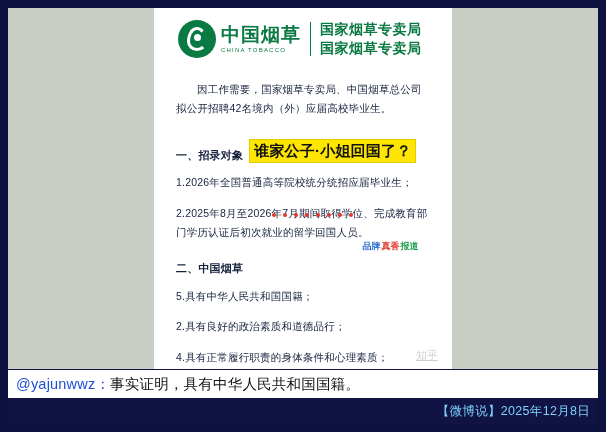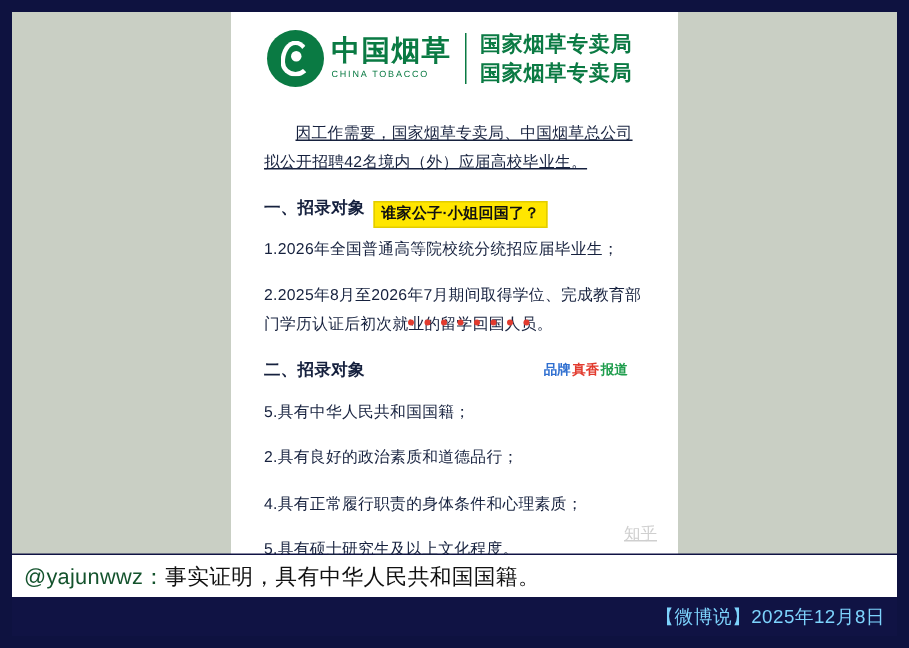--- a/index.html
+++ b/index.html
@@ -117,41 +117,41 @@
   
   .doc-body {
     position: absolute;
     left: 22px; top: 72px;
     width: 256px;
     color: #16213e;
     font-size: 10.5px;
     line-height: 1.85;
     letter-spacing: 0.2px;
   }
-  .para { margin: 0 0 10px 0; text-decoration: underline; }
+  .para { margin: 0 0 10px 0; }
   .para.indent { text-indent: 2em; }
   .heading {
-    margin: 0 0 8px 0;
+    margin: 16px 0 8px 0;
     font-weight: bold;
     font-size: 11px;
     position: relative;
   }
   .item { margin: 0 0 11px 0; }
 
   .heading-row {
     display: flex;
     align-items: center;
   }
 
   
   .yellow-note {
     display: inline-block;
     background: #ffe600;
     color: #111111;
-    font-size: 10px;
+    font-size: 15px;
     font-weight: bold;
     padding: 1px 4px;
     margin-left: 6px;
     border: 1px solid #e2cc00;
     line-height: 1.35;
     white-space: nowrap;
   }
 
   
   .dots {
@@ -205,21 +205,21 @@
     display: flex;
     align-items: center;
   }
   .caption-text {
     font-size: 14.5px;
     color: #111111;
     padding-left: 8px;
     letter-spacing: 0.2px;
     white-space: nowrap;
   }
-  .caption-handle { color: #14532d; }
+  .caption-handle { color: #1d4ed8; }
 
   
   .footer {
     position: absolute;
     left: 8px;
     bottom: 8px;
     width: 590px;
     height: 26px;
     display: flex;
     align-items: center;
@@ -265,21 +265,21 @@
       <p class="para indent">因工作需要，国家烟草专卖局、中国烟草总公司拟公开招聘42名境内（外）应届高校毕业生。</p>
 
       <div class="heading-row">
         <div class="heading">一、招录对象</div>
         <div class="yellow-note">谁家公子·小姐回国了？</div>
       </div>
 
       <p class="item">1.2026年全国普通高等院校统分统招应届毕业生；</p>
       <p class="item">2.2025年8月至2026年7月期间取得学位、完成教育部门学历认证后初次就业的留学回国人员。</p>
 
-      <div class="heading">二、招录对象</div>
+      <div class="heading">二、中国烟草</div>
 
       <p class="item">5.具有中华人民共和国国籍；</p>
       <p class="item">2.具有良好的政治素质和道德品行；</p>
       <p class="item">4.具有正常履行职责的身体条件和心理素质；</p>
       <p class="item">5.具有硕士研究生及以上文化程度。</p>
     </div>
 
     <div class="dots">
       <i style="left:0px"></i>
         <i style="left:11px"></i>

